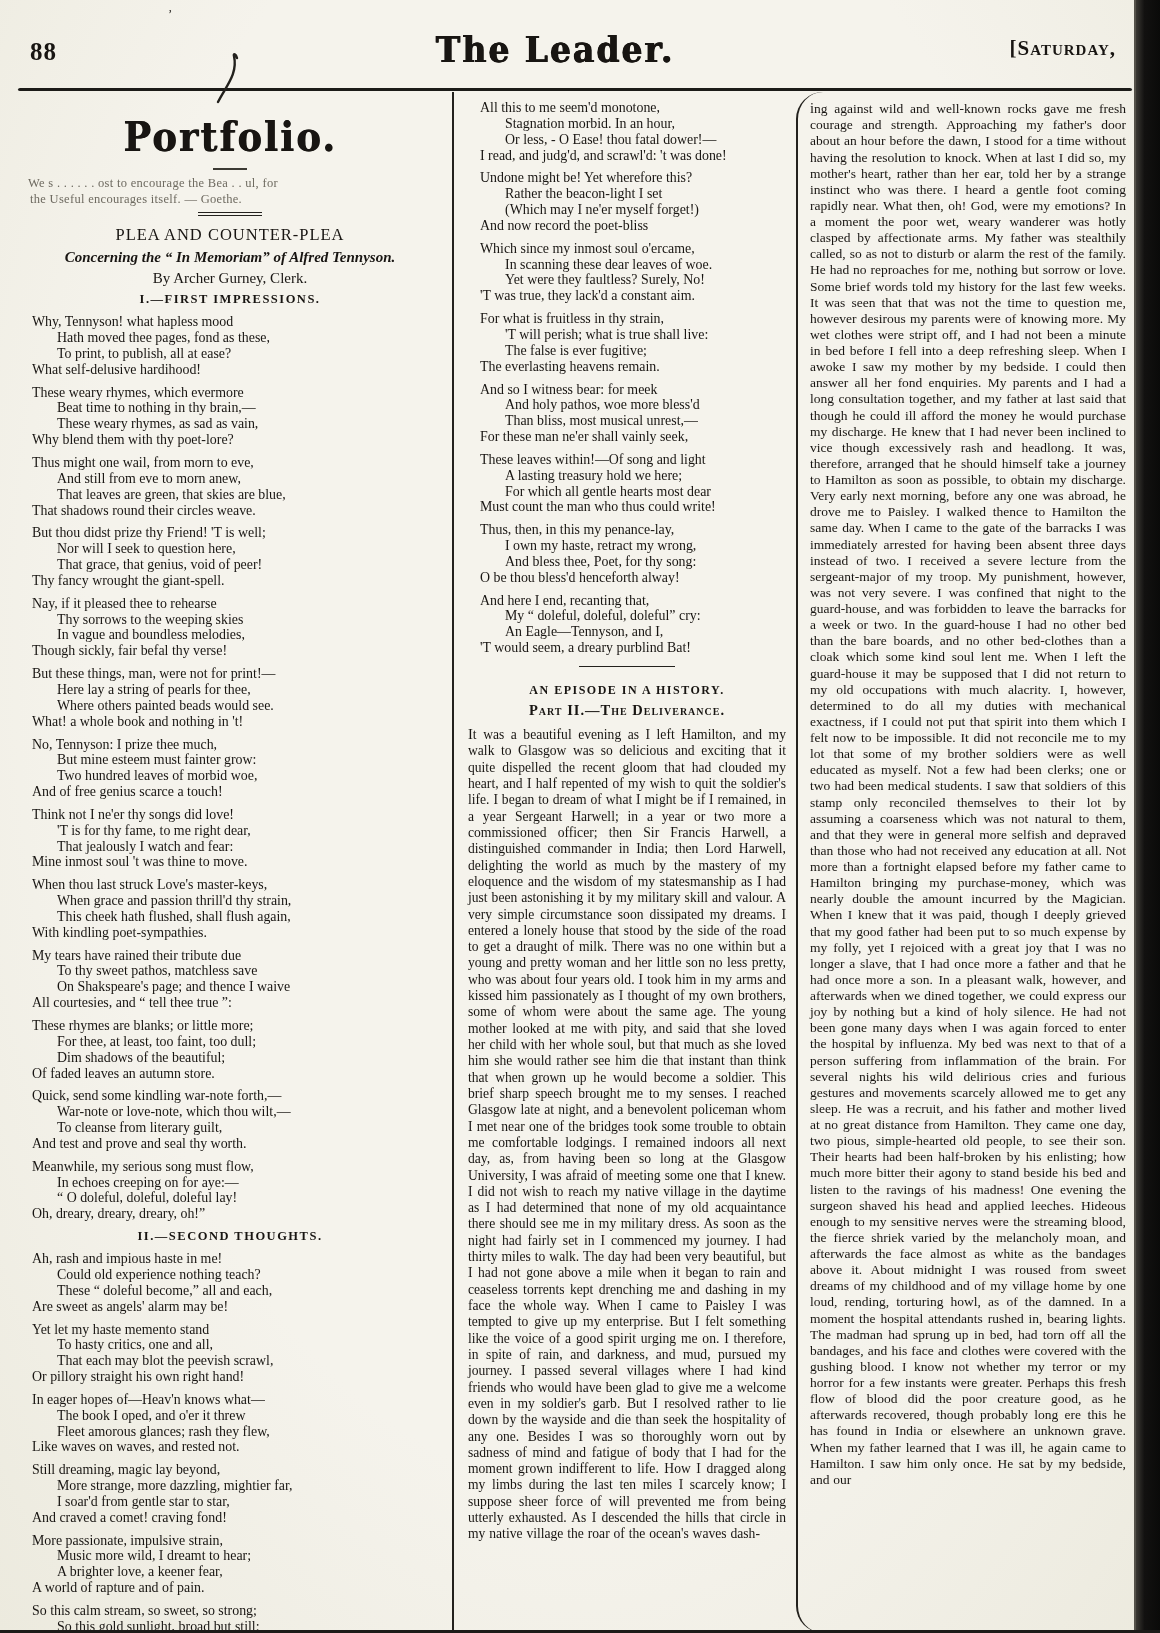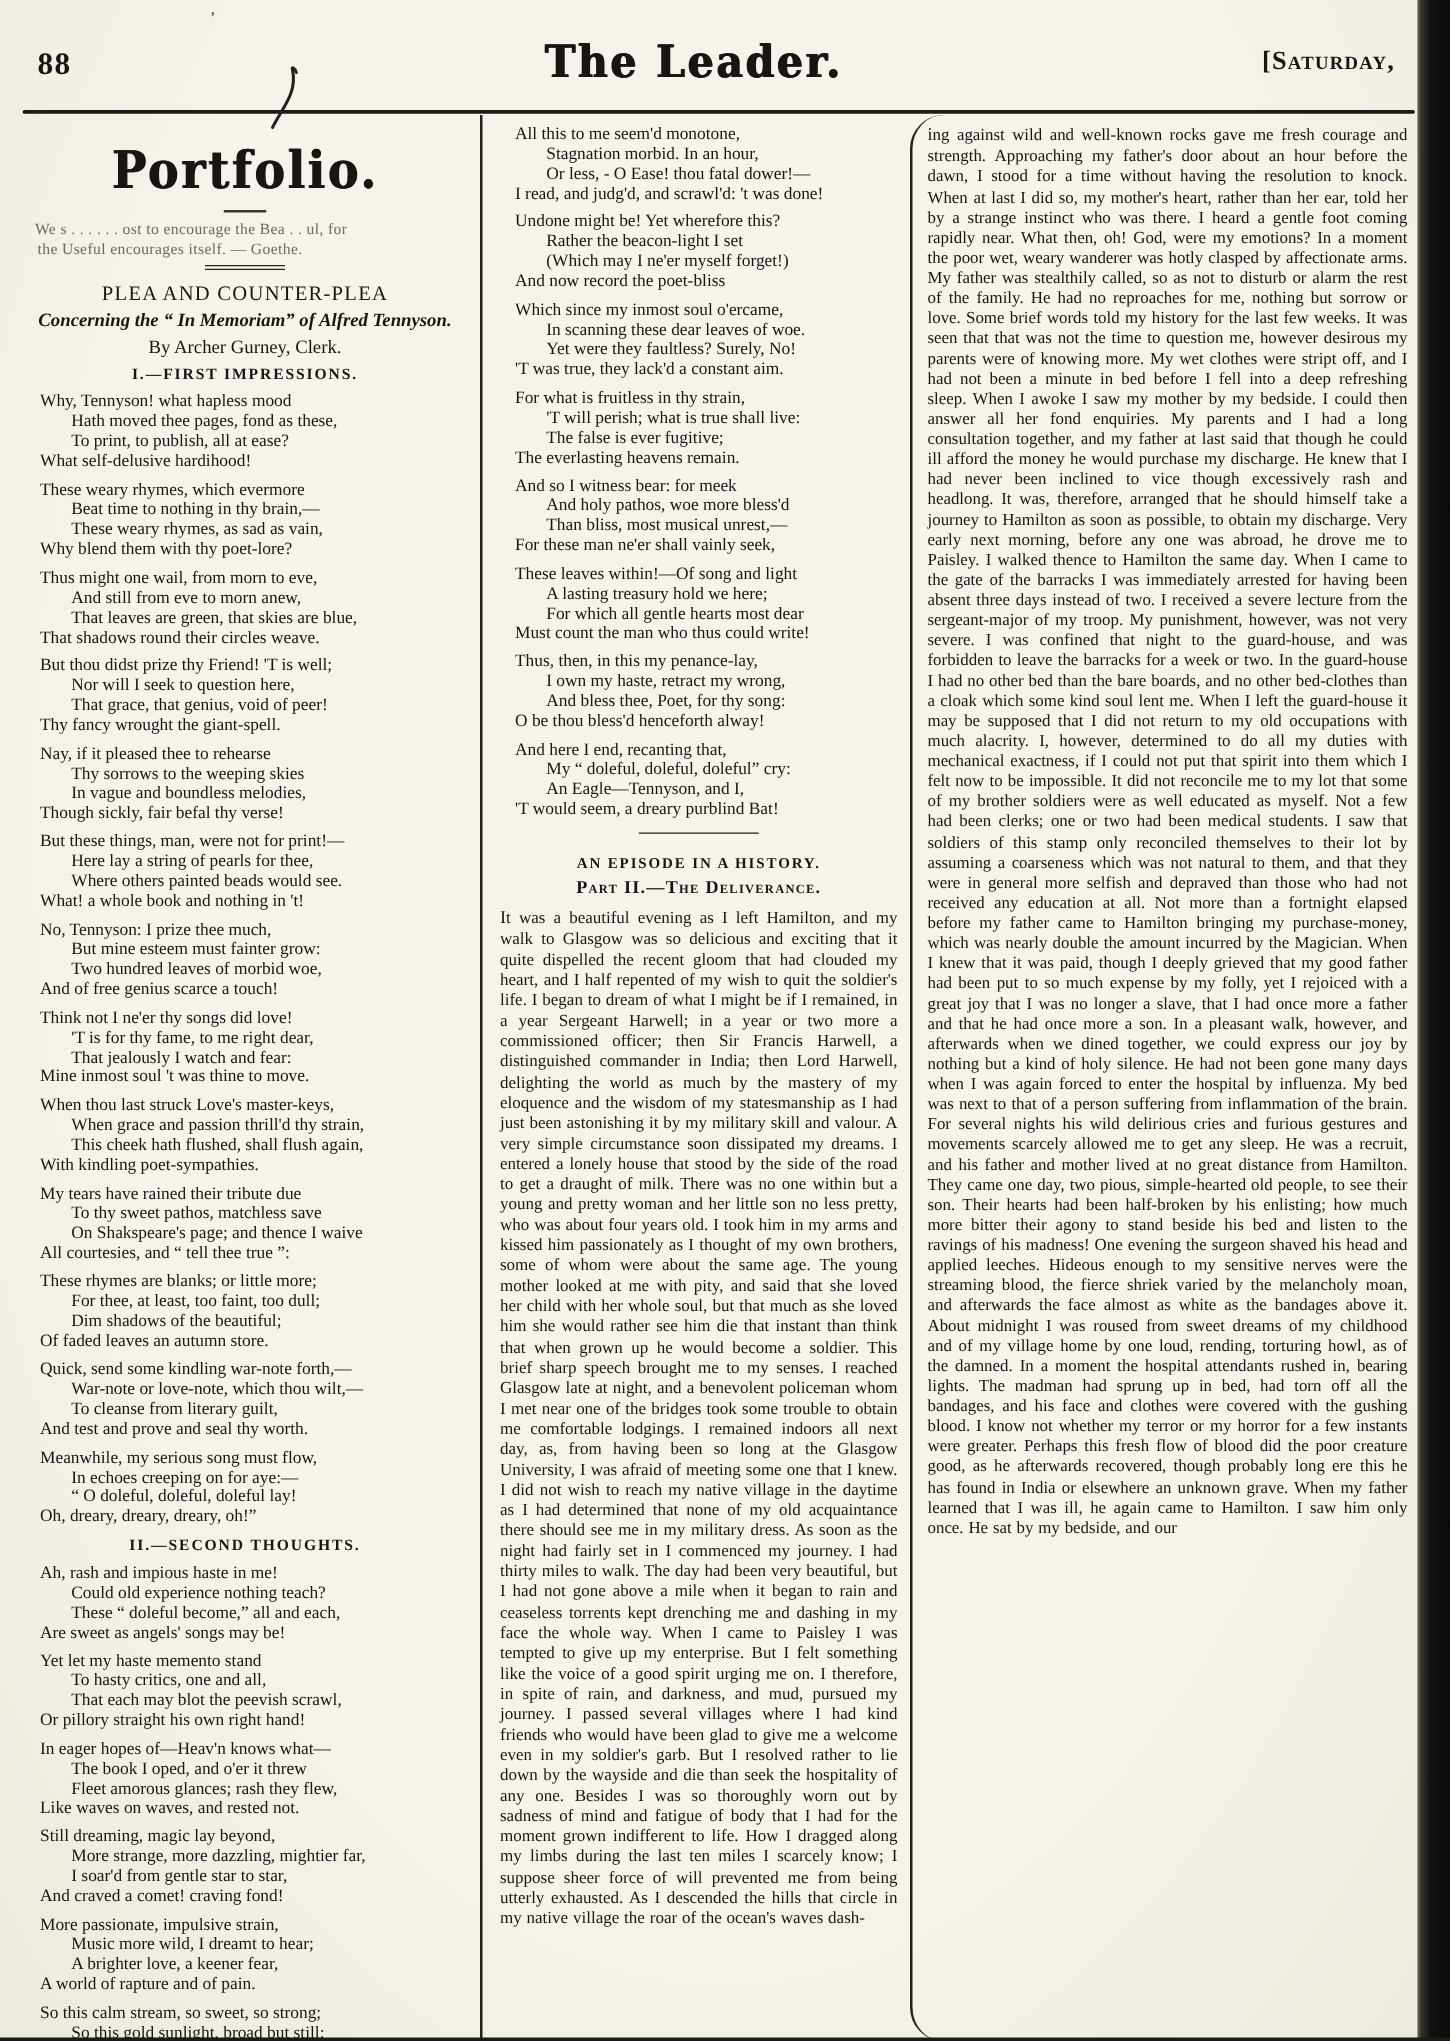--- a/index.html
+++ b/index.html
@@ -46,21 +46,21 @@
     position:absolute; left:18px; right:28px; top:88px; height:3px;
     background:#1c1b18; border-radius:2px/50%;
   }
 
   
   .cols {
     position:absolute; top:92px; left:0; right:26px; bottom:0;
     display:flex;
   }
   .col { overflow:hidden; box-sizing:border-box; padding-top:8px; }
-  .col1 { width:384px; padding-left:20px; padding-right:12px; }
+  .col1 { width:452px; padding-left:20px; padding-right:12px; }
   .col2 { width:344px; padding-left:14px; padding-right:10px; border-left:2px solid #23211d; }
   .col3 { flex:1; padding-left:12px; padding-right:8px; border-left:2px solid #23211d;border-radius:27px; }
 
   
   .portfolio-head {
     text-align:center; font-family:"DejaVu Serif", serif; font-weight:bold;
     font-size:37px; transform:scaleY(1.12); margin:14px 0 10px 0;
     letter-spacing:2px;
     text-shadow:0.7px 0 0 #181512;
   }
@@ -225,21 +225,21 @@
           </div>
         </div>
 
       <div class="part-heading">II.—SECOND THOUGHTS.</div>
 
       <div class="poem">
           <div class="stanza">
             <div class="pline">Ah, rash and impious haste in me!</div>
             <div class="pline indent">Could old experience nothing teach?</div>
             <div class="pline indent">These “ doleful become,” all and each,</div>
-            <div class="pline">Are sweet as angels' songs may be!</div>
+            <div class="pline">Are sweet as angels' alarm may be!</div>
           </div>
           <div class="stanza">
             <div class="pline">Yet let my haste memento stand</div>
             <div class="pline indent">To hasty critics, one and all,</div>
             <div class="pline indent">That each may blot the peevish scrawl,</div>
             <div class="pline">Or pillory straight his own right hand!</div>
           </div>
           <div class="stanza">
             <div class="pline">In eager hopes of—Heav'n knows what—</div>
             <div class="pline indent">The book I oped, and o'er it threw</div>

